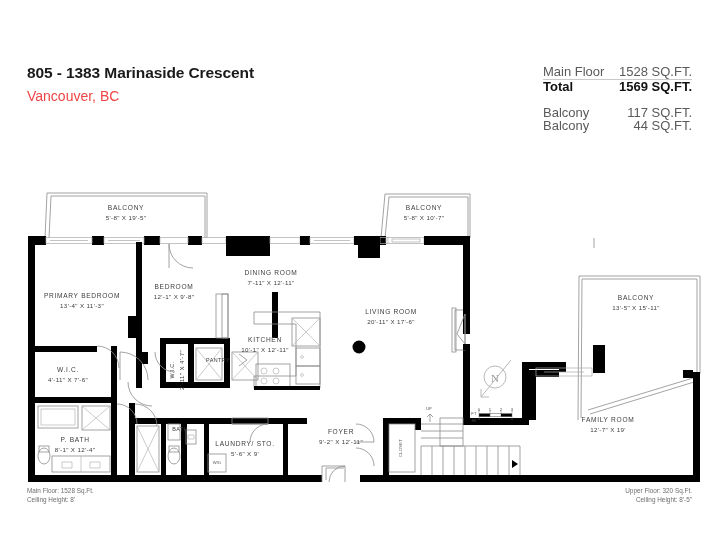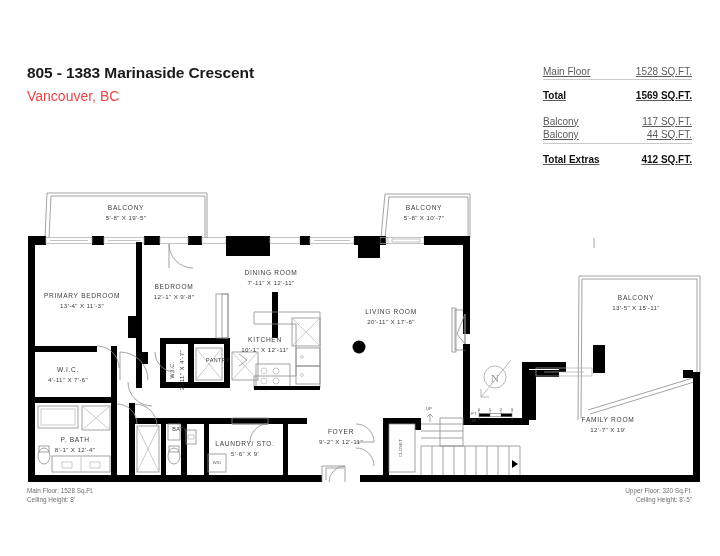--- a/index.html
+++ b/index.html
@@ -40,40 +40,39 @@
     font-weight: normal;
     color: #ef4444;
     white-space: nowrap;
   }
 
   
   .area-table {
     position: absolute;
     left: 543px; top: 13px;
     width: 149px;
-    font-size: 10px;
+    font-size: 13px;
     color: #5a5a5a;
-    text-decoration: underline;
   }
   .area-row {
     display: flex;
     justify-content: space-between;
     align-items: baseline;
     height: 13.4px;
     line-height: 13.4px;
     white-space: nowrap;
   }
   .area-row .lbl { text-align: left; }
   .area-row .val { text-align: left; }
   .area-row.total {
     font-weight: bold;
     color: #111111;
     border-top: 1px solid #c9c9c9;
     margin-top: 1px;
-    padding-top: 9px;
+    padding-top: 0;
   }
   .area-gap { height: 12px; }
 
   
   #plan {
     position: absolute;
     left: 0; top: 0;
     width: 720px;
     height: 556px;
   }
@@ -119,24 +118,20 @@
     </div>
     <div class="area-gap"></div>
     <div class="area-row">
       <span class="lbl">Balcony</span>
       <span class="val">117 SQ.FT.</span>
     </div>
     <div class="area-row">
       <span class="lbl">Balcony</span>
       <span class="val">44 SQ.FT.</span>
     </div>
-    <div class="area-row total">
-      <span class="lbl">Total Extras</span>
-      <span class="val">412 SQ.FT.</span>
-    </div>
   </div>
 
   <svg id="plan" viewBox="0 0 720 556">
     <defs>
       <style>
         .w      { fill:#000; }
         .thin   { fill:none; stroke:#8c8c8c; stroke-width:0.8; }
         .thin2  { fill:none; stroke:#aaa; stroke-width:0.7; }
         .fix    { fill:none; stroke:#8c8c8c; stroke-width:0.8; }
         .fixlite{ fill:none; stroke:#b5b5b5; stroke-width:0.7; }

